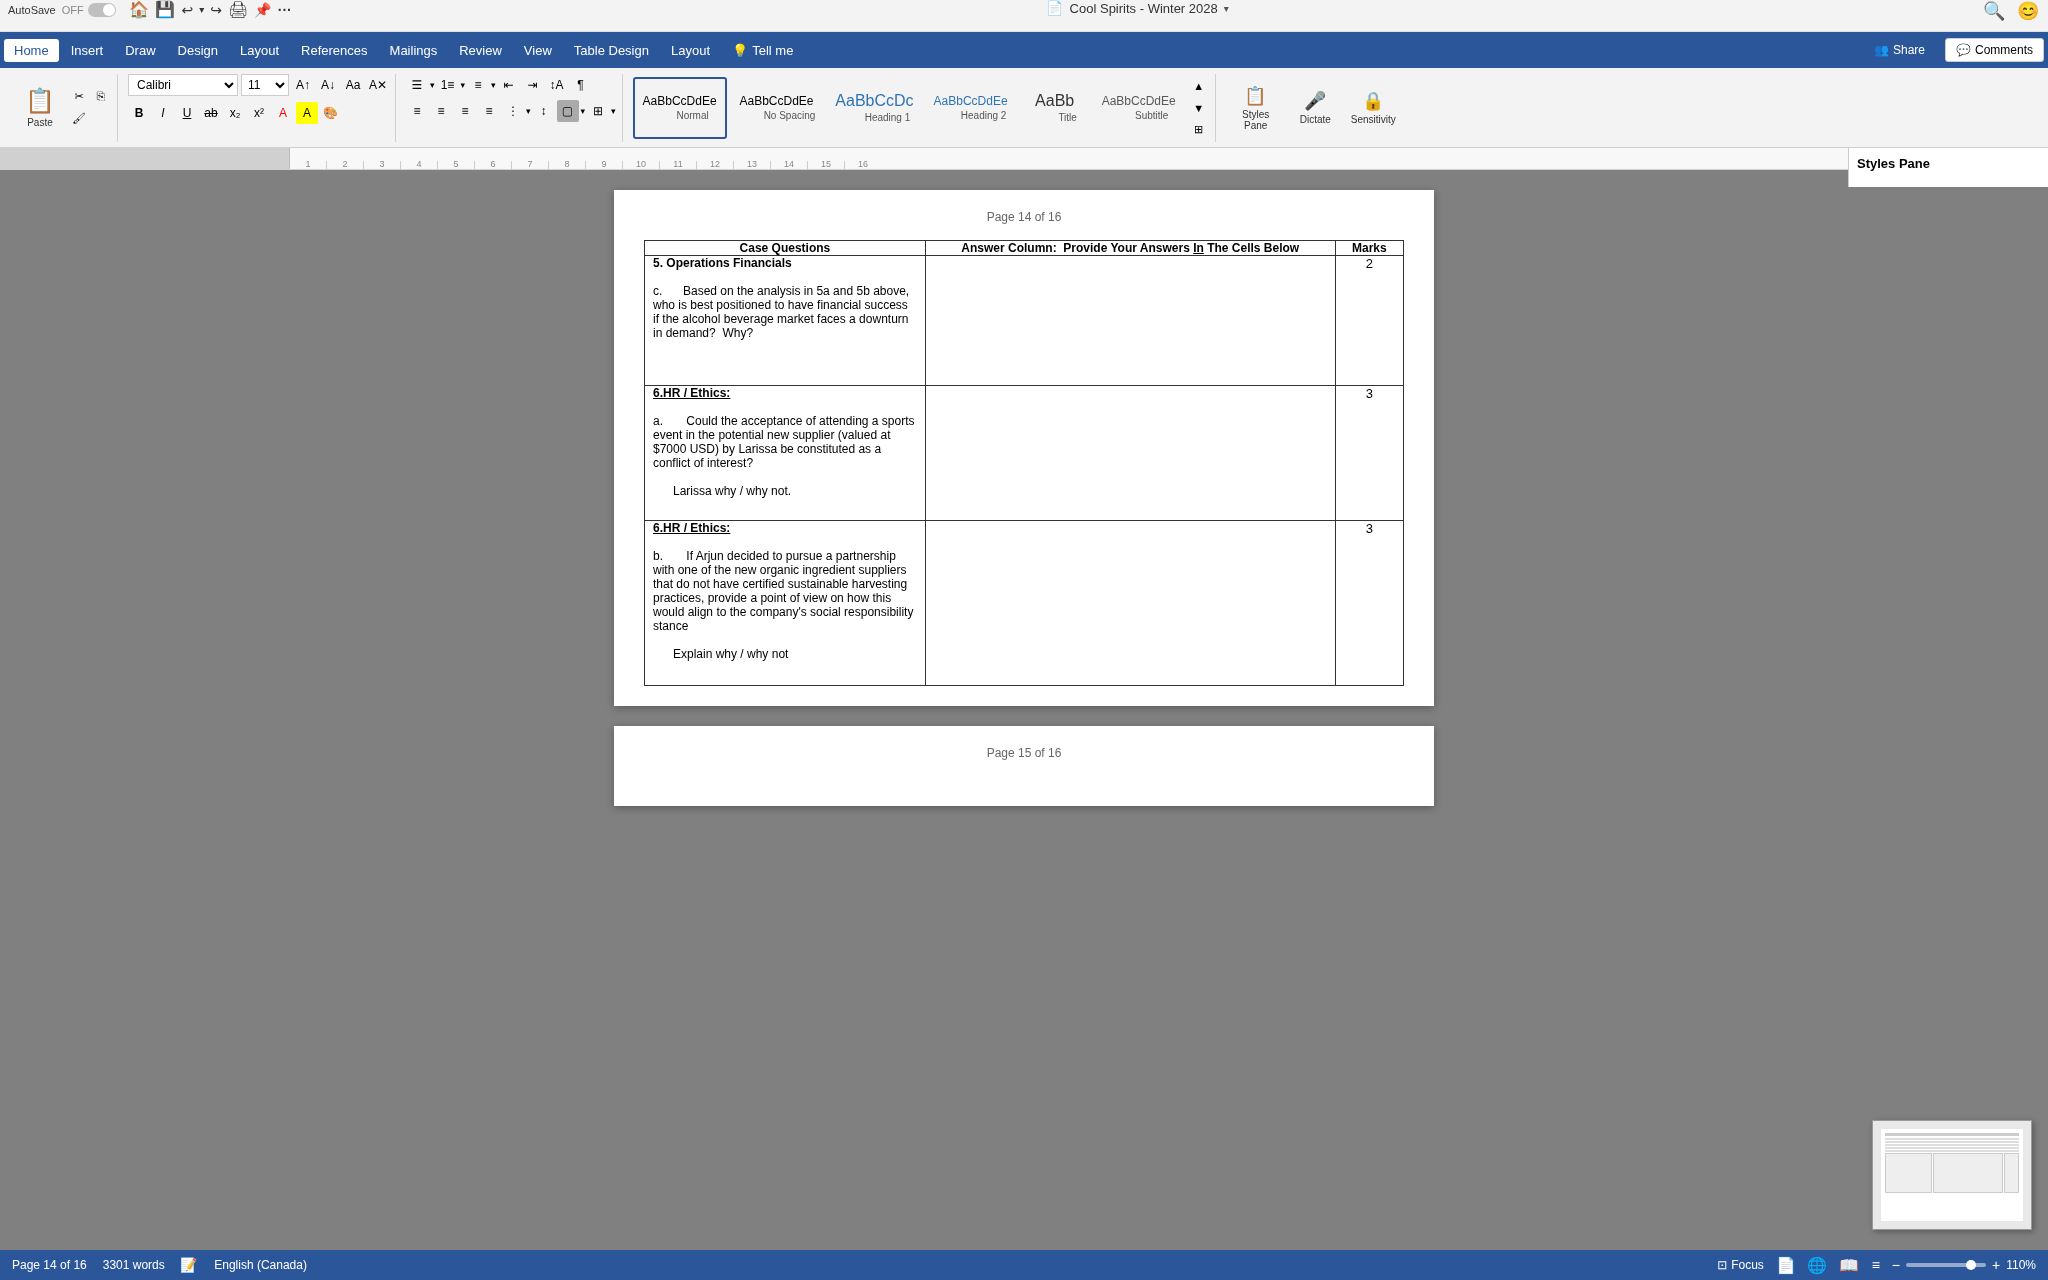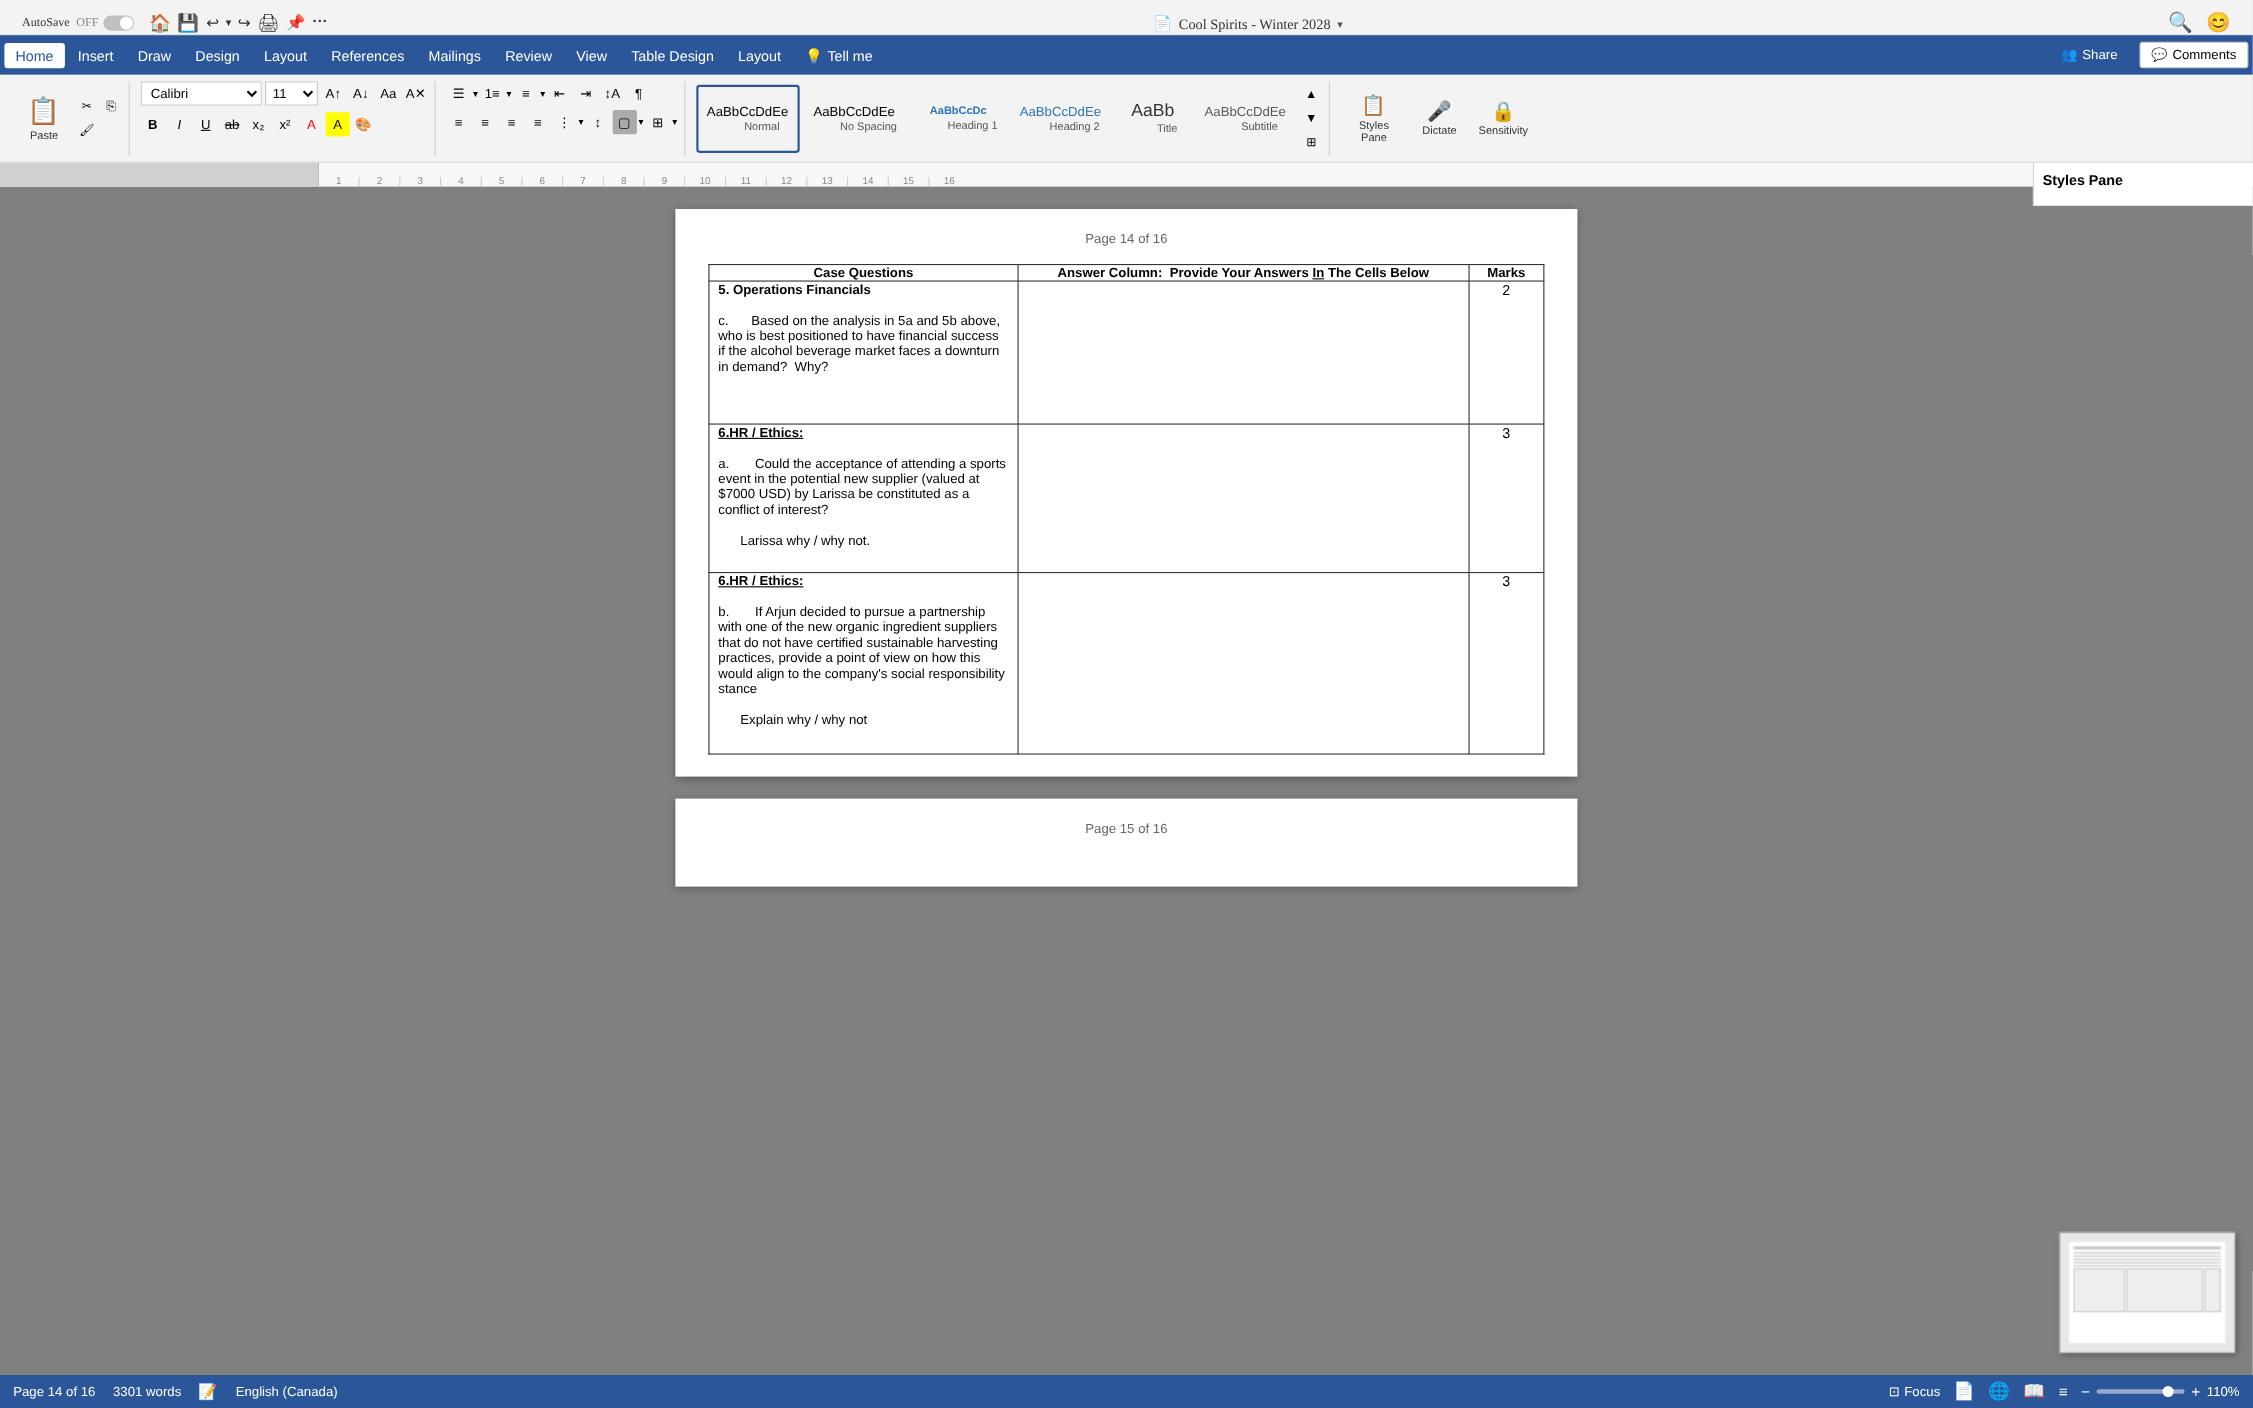--- a/index.html
+++ b/index.html
@@ -3,24 +3,23 @@
   <meta charset="utf-8">
   <style>
     * { box-sizing: border-box; margin: 0; padding: 0; }
     body { font-family: 'Segoe UI', Arial, sans-serif; font-size: 13px; background: #f0f0f0; overflow: hidden; height: 1280px; width: 2048px; }
 
     
     .title-bar {
       height: 32px;
       background: #f3f3f3;
       display: flex;
-      align-items: flex-end;
-      padding: 0 20px;
+      align-items: flex-start;
+      padding: 0 8px;
       border-bottom: 1px solid #e0e0e0;
-      font-family: Liberation Serif, serif;
     }
     .title-bar-left { display: flex; align-items: center; gap: 6px; font-size: 12px; color: #333; }
     .title-bar-center { flex: 1; display: flex; align-items: center; justify-content: center; font-size: 13px; color: #333; gap: 6px; }
     .title-bar-right { display: flex; align-items: center; gap: 12px; }
     .autosave-badge { display: flex; align-items: center; gap: 4px; font-size: 11px; }
     .toggle-switch { width: 28px; height: 14px; background: #c0c0c0; border-radius: 7px; position: relative; display: inline-block; }
     .toggle-switch::after { content: ''; width: 12px; height: 12px; background: white; border-radius: 50%; position: absolute; right: 1px; top: 1px; }
     .doc-icon { font-size: 14px; color: #2b579a; }
 
     
@@ -425,21 +424,21 @@
   <div class="ribbon-group" style="gap:2px;">
     <div class="style-item active">
       <span class="style-preview" style="font-size:12px;">AaBbCcDdEe</span>
       <span class="style-label">Normal</span>
     </div>
     <div class="style-item">
       <span class="style-preview" style="font-size:12px;">AaBbCcDdEe</span>
       <span class="style-label">No Spacing</span>
     </div>
     <div class="style-item">
-      <span class="style-preview" style="font-size:10px; color:#2e74b5; font-weight:bold;">AaBbCcDc</span>
+      <span class="style-preview" style="font-size:16px; color:#2e74b5; font-weight:normal;">AaBbCcDc</span>
       <span class="style-label">Heading 1</span>
     </div>
     <div class="style-item">
       <span class="style-preview" style="font-size:12px; color:#2e74b5;">AaBbCcDdEe</span>
       <span class="style-label">Heading 2</span>
     </div>
     <div class="style-item">
       <span class="style-preview" style="font-size:16px; color:#333;">AaBb</span>
       <span class="style-label">Title</span>
     </div>

